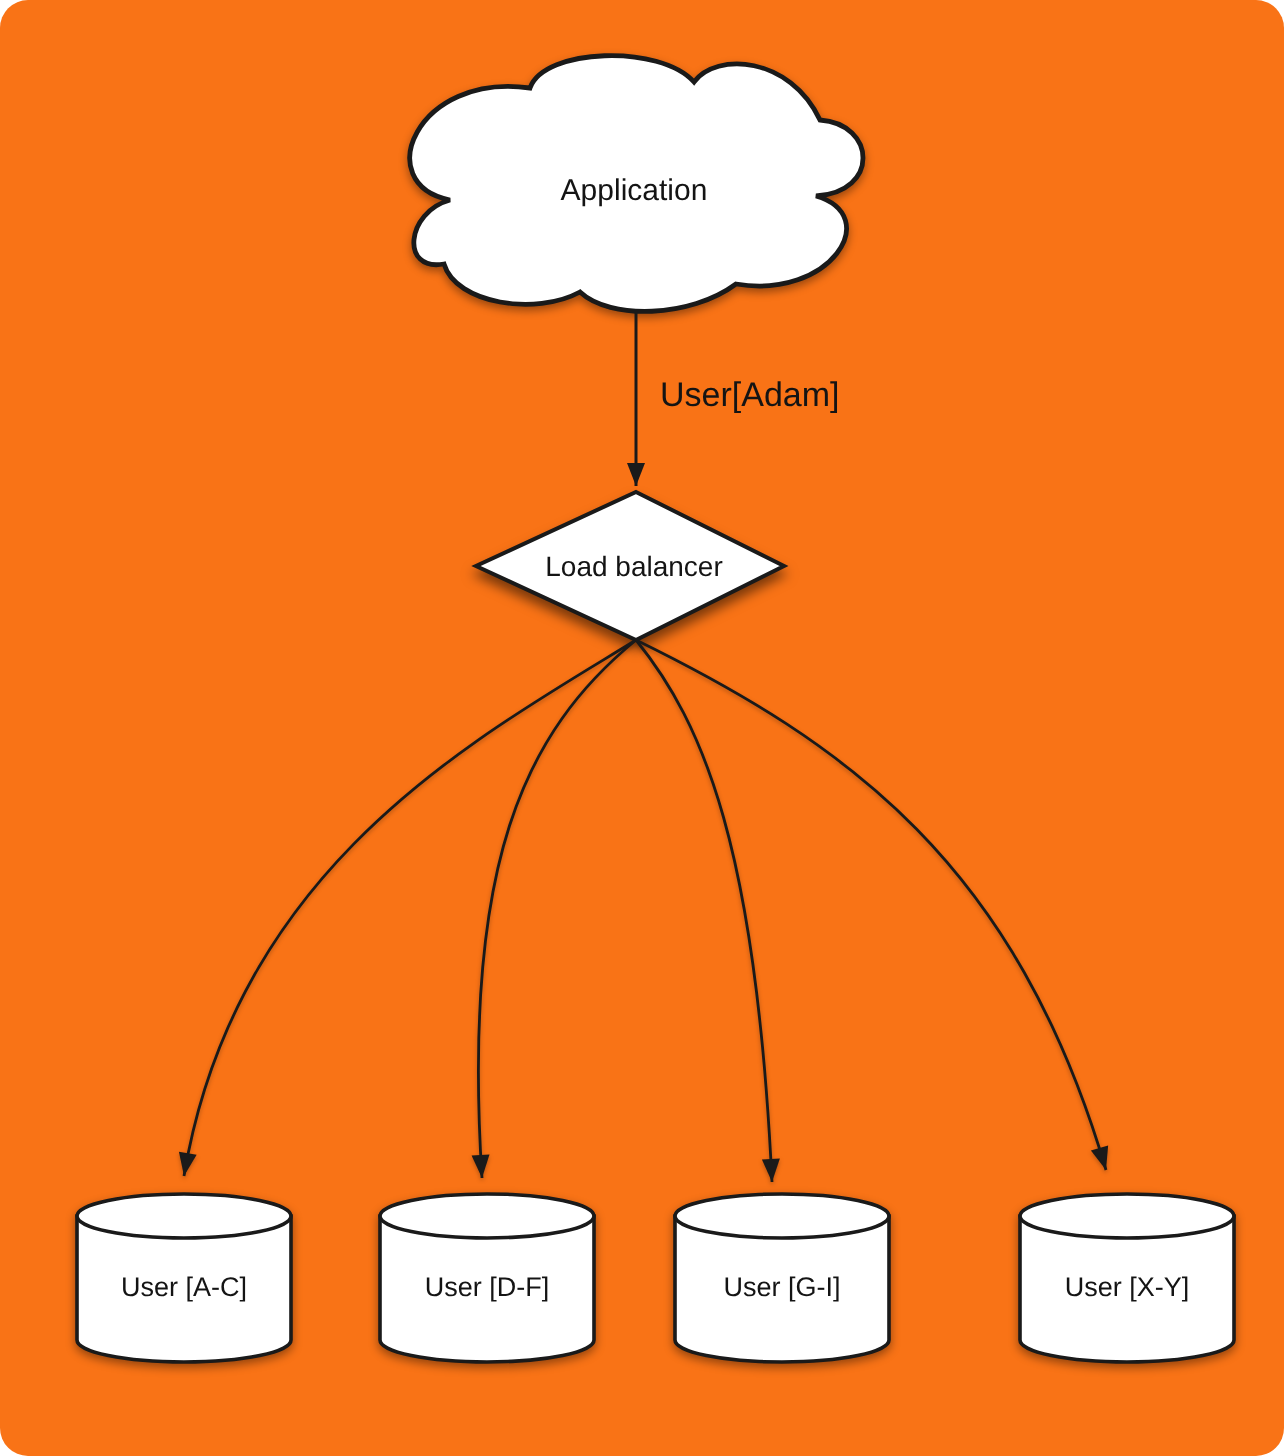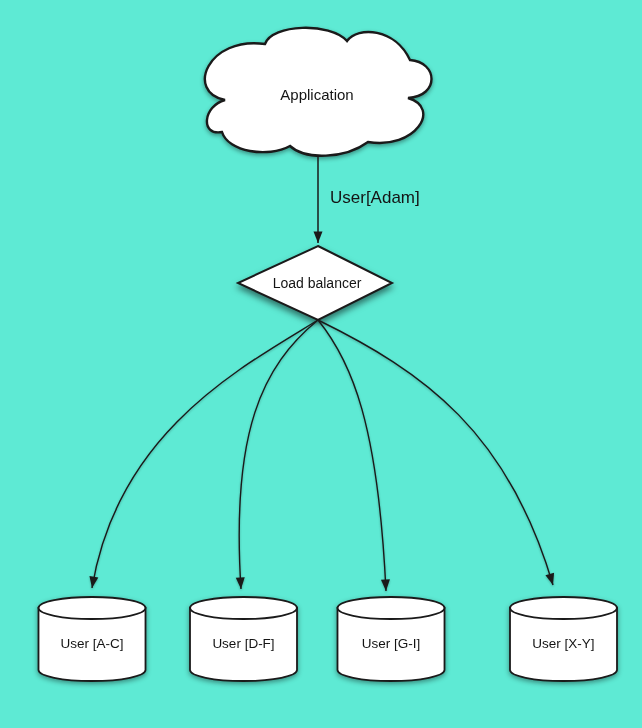--- a/index.html
+++ b/index.html
@@ -1,22 +1,23 @@
 <!DOCTYPE html>
 <html><head>
 <meta charset="utf-8">
 <style>
   html, body { margin: 0; padding: 0; background: #ffffff; }
   .canvas {
     position: relative;
     width: 642px;
     height: 728px;
-    background: #5eead4;
+    background: #f97316;
     font-family: "Liberation Sans", sans-serif;
     overflow: hidden;
+    border-radius: 14px;
   }
   svg { display: block; }
   .shape {
     fill: #ffffff;
     stroke: #1a1a1a;
   }
   .cloud-stroke   { stroke-width: 2.4; }
   .diamond-stroke { stroke-width: 2; }
   .cyl-stroke     { stroke-width: 1.8; }
   .edge {

